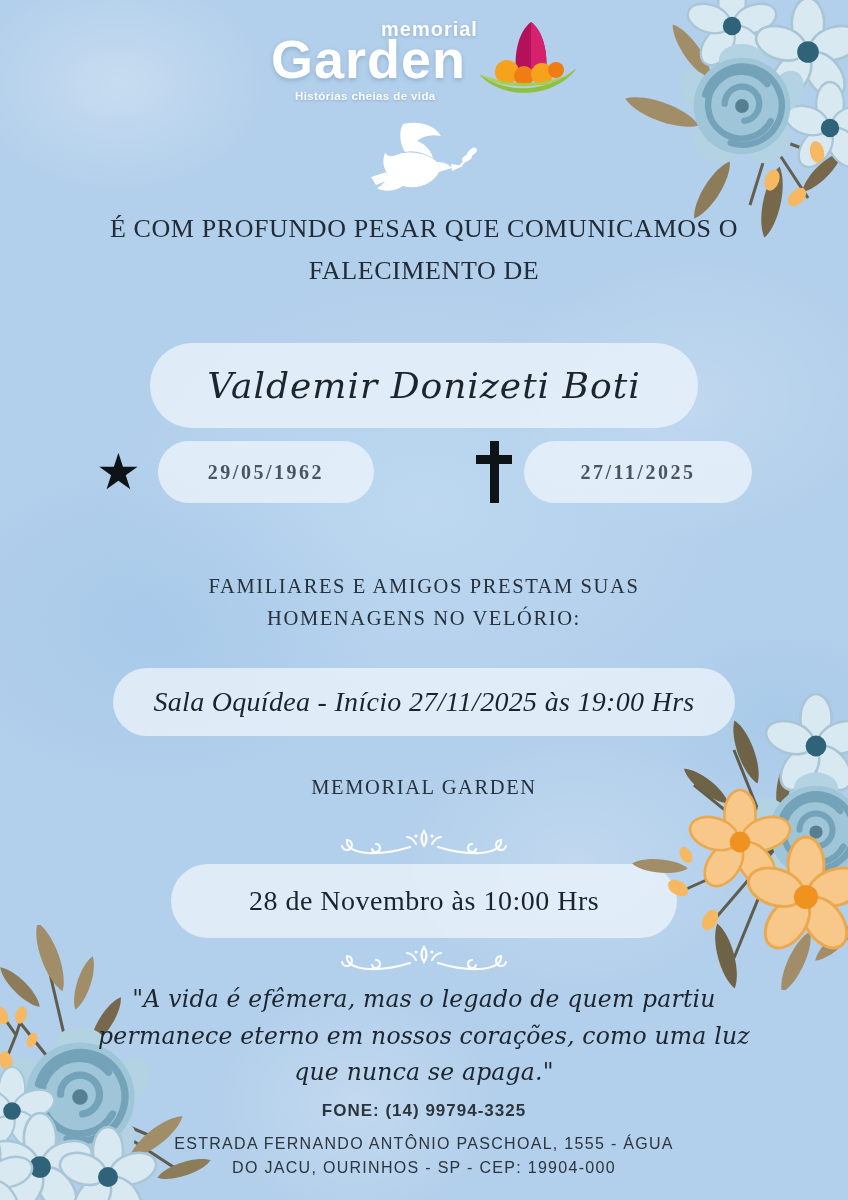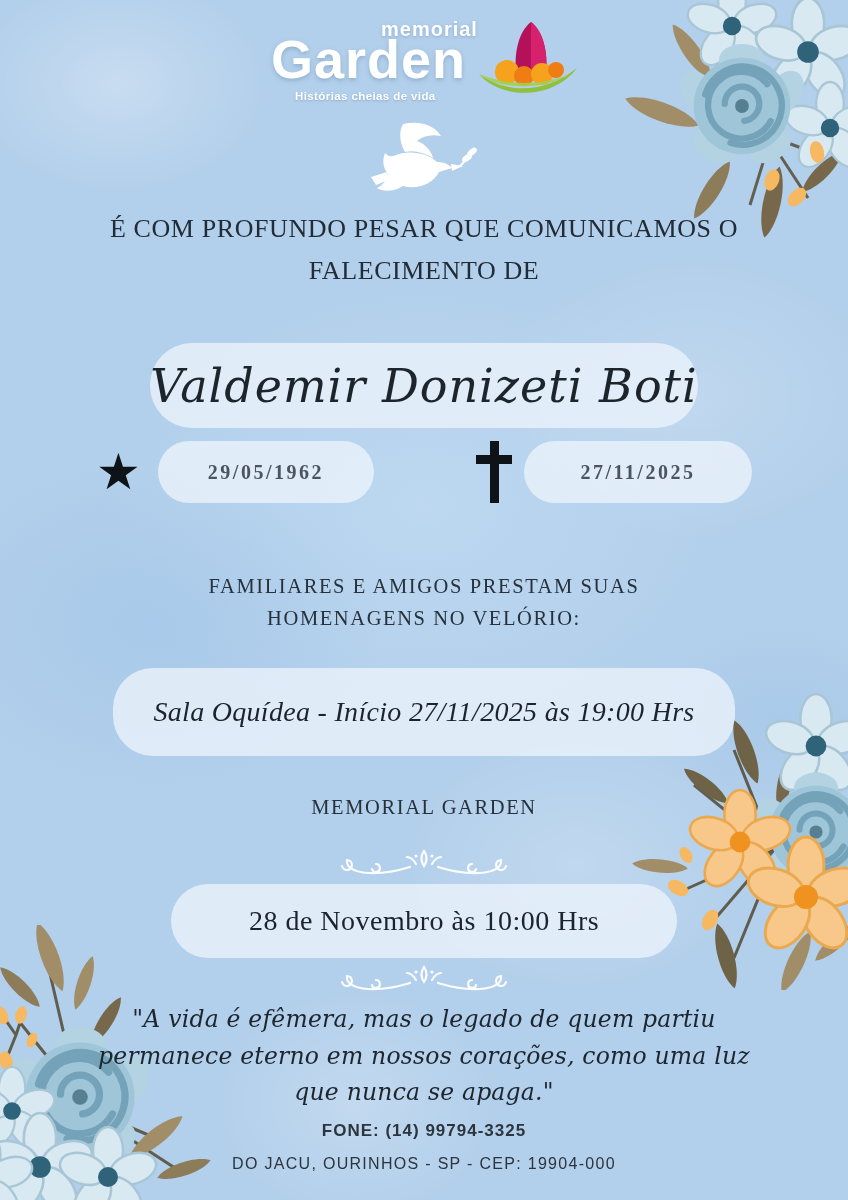--- a/index.html
+++ b/index.html
@@ -23,32 +23,32 @@
   .logo-garden{position:absolute;top:12px;left:2px;color:#fff;font-weight:bold;font-size:54px;letter-spacing:1px;text-shadow:0 2px 4px rgba(110,145,180,.5);}
   .logo-tagline{position:absolute;top:74px;left:26px;color:#fff;font-weight:bold;font-size:11.5px;letter-spacing:.4px;text-shadow:0 1px 2px rgba(110,145,180,.55);}
   .logo-icon{position:absolute;top:0;left:208px;}
   
   .dove-wrap{margin-top:6px;height:72px;display:flex;justify-content:center;}
   
   .heading{margin:14px auto 0;font-family:"Liberation Serif",serif;font-size:26px;letter-spacing:.6px;color:#222c36;line-height:1.6;font-weight:normal;}
   
   .pill{background:rgba(233,242,250,.82);margin:0 auto;display:flex;align-items:center;justify-content:center;}
   .name-pill{width:548px;height:85px;border-radius:42px;margin-top:52px;}
-  .name-text{font-family:"DejaVu Serif",serif;font-style:italic;font-size:46px;color:#1c242c;letter-spacing:1px;}
+  .name-text{font-family:"DejaVu Serif",serif;font-style:italic;font-size:36px;color:#1c242c;letter-spacing:1px;}
   .dates-row{margin-top:13px;display:flex;align-items:center;justify-content:center;gap:0;}
   .star-icon{font-size:50px;color:#0e1318;line-height:60px;margin-right:17px;}
   .date-pill{width:216px;height:62px;border-radius:31px;margin:0;}
   .date-pill.death{width:228px;}
   .date-text{font-family:Liberation Serif, serif;font-weight:bold;font-size:20px;letter-spacing:2.5px;color:#4b555e;}
   .cross-icon{position:relative;width:36px;height:62px;margin:0 12px 0 102px;}
   .cross-icon::before{content:"";position:absolute;left:14px;top:0;width:9px;height:62px;background:#0e1318;}
   .cross-icon::after{content:"";position:absolute;left:0;top:14px;width:36px;height:9px;background:#0e1318;}
   .section-label{margin:0 auto;font-family:"Liberation Serif",serif;font-size:20.5px;letter-spacing:1.6px;color:#27313b;line-height:1.55;font-weight:normal;text-align:center;}
   .wake-label{margin-top:68px;}
-  .wake-pill{width:622px;height:88px;border-radius:40px;margin-top:33px;}
+  .wake-pill{width:622px;height:68px;border-radius:40px;margin-top:33px;}
   .wake-text{font-family:"Liberation Serif",serif;font-style:italic;font-size:28px;color:#1b242c;letter-spacing:.3px;}
   .burial-label{margin-top:36px;}
   .divider{margin:26px auto 0;display:block;}
   .divider2{margin-top:7px;}
   .burial-pill{width:506px;height:74px;border-radius:38px;margin-top:7px;justify-content:center;}
   .burial-text{font-family:"Liberation Serif",serif;font-size:28px;color:#1b242c;letter-spacing:.5px;}
   .quote{margin:8px auto 0;max-width:660px;font-family:"DejaVu Serif",serif;font-style:italic;font-size:23.5px;color:#1d262e;line-height:1.55;letter-spacing:.2px;}
   .phone{margin-top:10px;font-size:17px;font-weight:bold;letter-spacing:1px;color:#2c353d;}
   .address{margin-top:11px;font-size:16px;letter-spacing:1.3px;color:#2c353d;line-height:1.5;}
   
@@ -264,17 +264,18 @@
         <path d="M100,15 q4,-7 9,-7"></path>
       </g>
       <circle cx="84" cy="7" r="1.6" fill="#fff"></circle>
       <circle cx="100" cy="7" r="1.6" fill="#fff"></circle>
     </svg>
 
     <div class="quote">"A vida é efêmera, mas o legado de quem partiu permanece eterno em nossos corações, como uma luz que nunca se apaga."</div>
 
     <div class="phone">FONE: (14) 99794-3325</div>
     <div class="address">
+      <div>ESTRADA FERNANDO ANTÔNIO PASCHOAL, 1555 - ÁGUA</div>
       <div>DO JACU, OURINHOS - SP - CEP: 19904-000</div>
     </div>
 
   </div>
 </div>
 
 </body></html>

